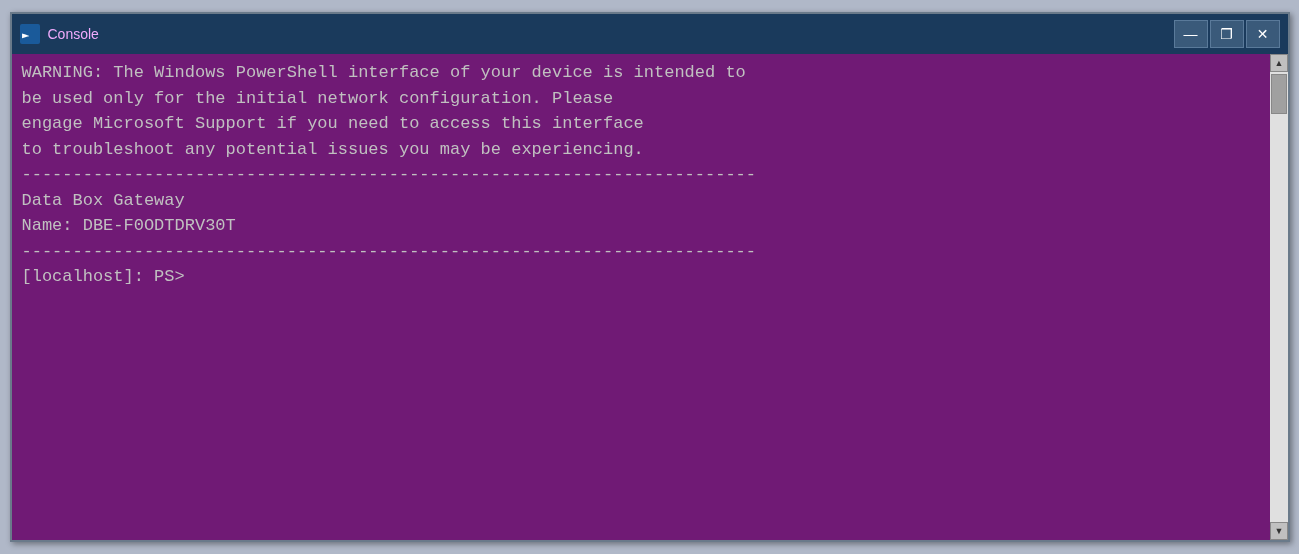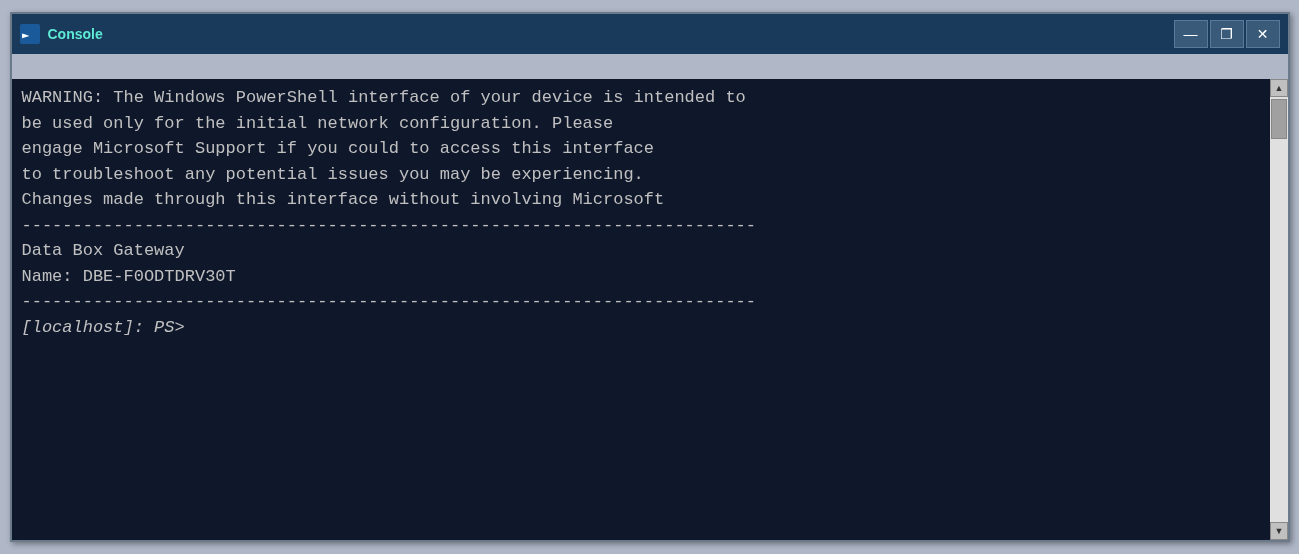--- a/index.html
+++ b/index.html
@@ -50,23 +50,23 @@
       align-items: center;
       justify-content: center;
     }
 
     .title-bar-icon svg {
       width: 20px;
       height: 20px;
     }
 
     .title-text {
-      color: #5eead4;
+      color: #f0abfc;
       font-size: 14px;
-      font-weight: bold;
+      font-weight: normal;
     }
 
     .title-bar-buttons {
       display: flex;
       gap: 2px;
     }
 
     .title-btn {
       width: 34px;
       height: 28px;
@@ -80,23 +80,22 @@
       justify-content: center;
     }
 
     .title-btn.close {
       background: #3a5a7a;
     }
 
     .console-body {
       display: flex;
       flex: 1;
-      background: #0f172a;
+      background: #701a75;
       overflow: hidden;
-      margin-top: 25px;
     }
 
     .console-content {
       flex: 1;
       padding: 6px 10px;
       overflow: hidden;
       font-family: 'Courier New', Courier, monospace;
       font-size: 17px;
       line-height: 1.5;
     }
@@ -149,21 +148,20 @@
     .text-green {
       color: #00cc00;
     }
 
     .separator {
       color: #c0c0c0;
     }
 
     .prompt {
       color: #c0c0c0;
-      font-style: italic;
     }
   </style>
 </head>
 <body>
 
 <div class="window">
 
   <div class="title-bar">
     <div class="title-bar-left">
       <div class="title-bar-icon">
@@ -178,23 +176,22 @@
       <button class="title-btn">—</button>
       <button class="title-btn">❐</button>
       <button class="title-btn close">✕</button>
     </div>
   </div>
 
   <div class="console-body">
     <div class="console-content">
       <div class="text-white">WARNING: The Windows PowerShell interface of your device is intended to</div>
       <div class="text-white">be used only for the initial network configuration. Please</div>
-      <div class="text-white">engage Microsoft Support if you could to access this interface</div>
+      <div class="text-white">engage Microsoft Support if you need to access this interface</div>
       <div class="text-white">to troubleshoot any potential issues you may be experiencing.</div>
-      <div class="text-white">Changes made through this interface without involving Microsoft</div>
       <div class="separator">------------------------------------------------------------------------</div>
       <div class="text-white">Data Box Gateway</div>
       <div class="text-white">Name: DBE-F0ODTDRV30T</div>
       <div class="separator">------------------------------------------------------------------------</div>
       <div class="prompt">[localhost]: PS&gt;</div>
     </div>
 
     <div class="console-scrollbar">
       <div class="scroll-arrow">▲</div>
       <div class="scroll-track">

